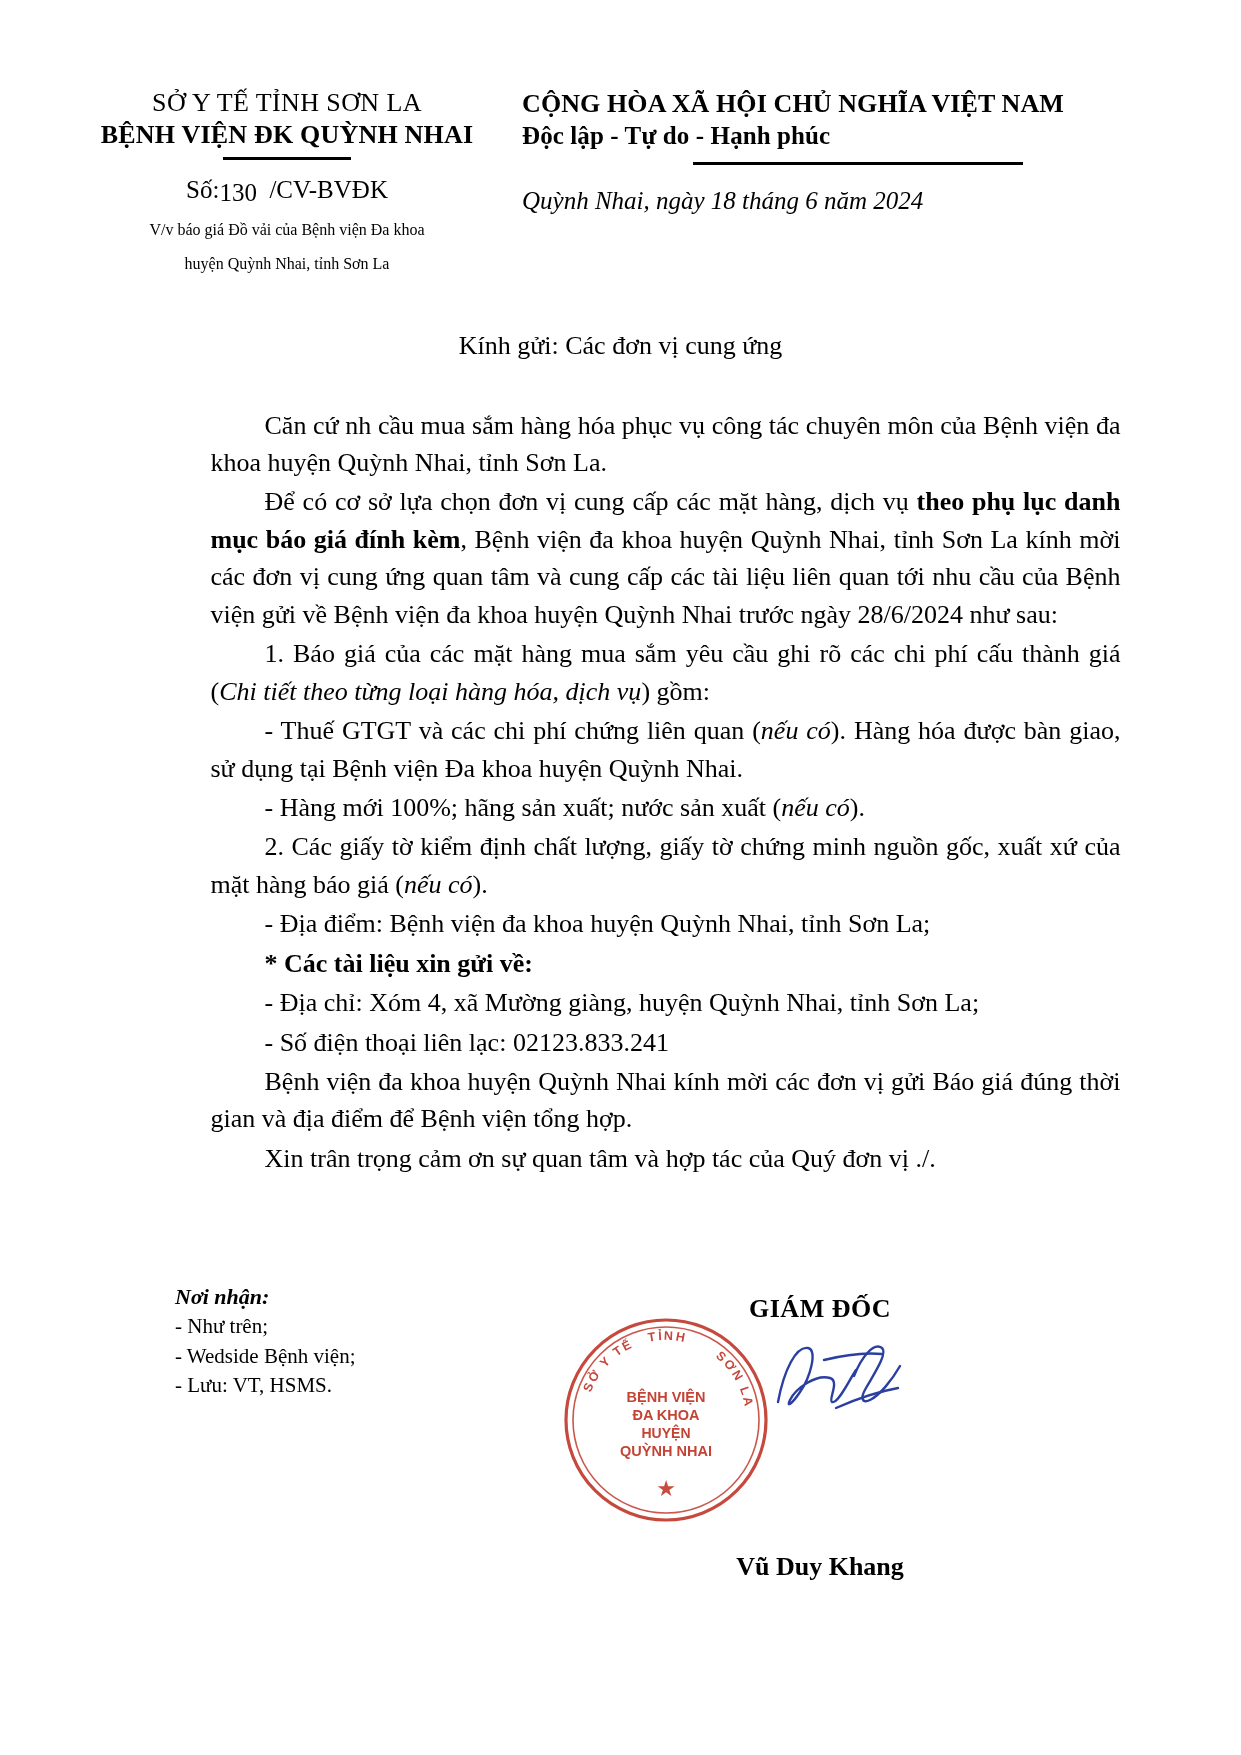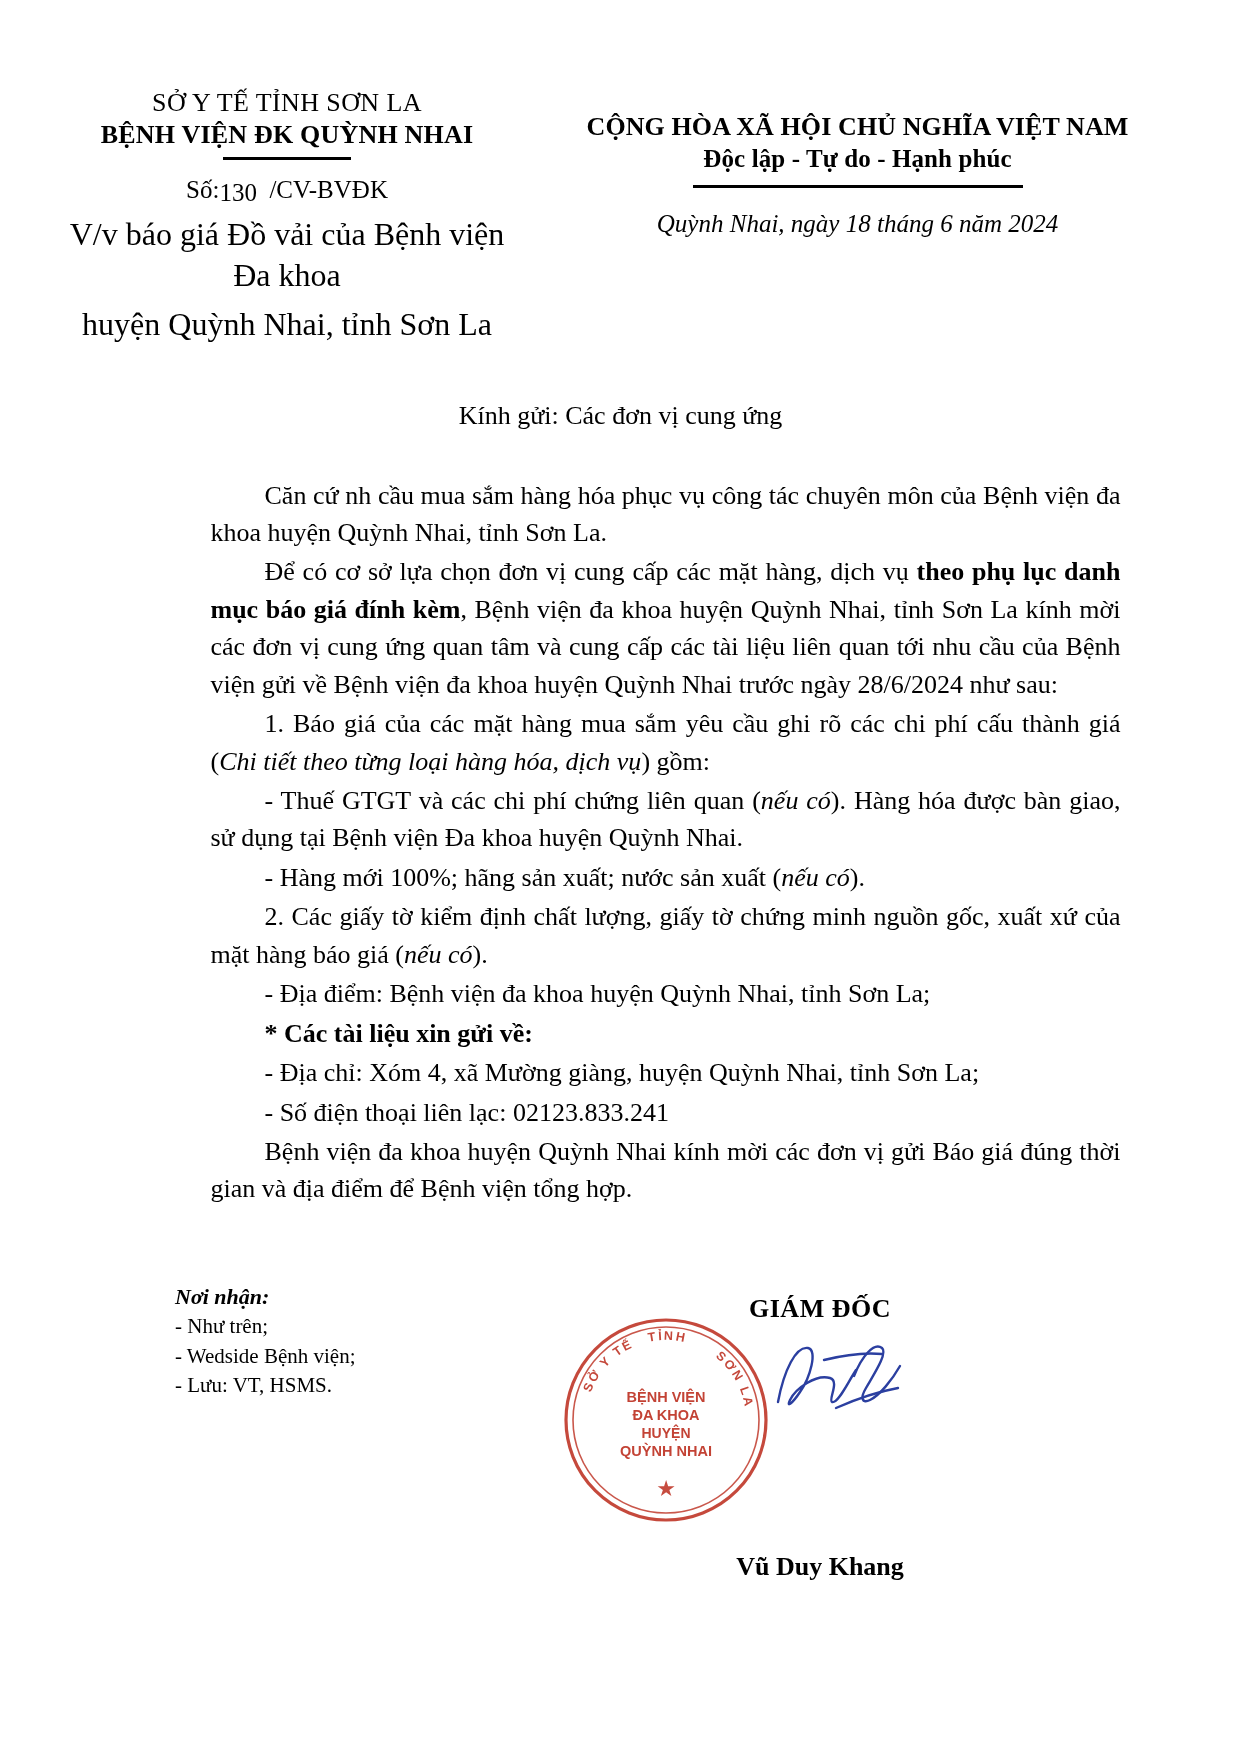--- a/index.html
+++ b/index.html
@@ -8,33 +8,33 @@
     font-family:"Liberation Serif", "DejaVu Serif", serif;
     color:#000;
     position:relative;
     overflow:hidden;
   }
   .page { position:relative; width:1241px; height:1694px; padding:0; }
 
   
   .header { display:flex; width:100%; padding-top:88px; }
   .hdr-left { width:470px; margin-left:52px; text-align:center; }
-  .hdr-right { flex:1; text-align:center; padding-right:48px;margin-top:23px; }
+  .hdr-right { flex:1; text-align:left; padding-right:48px; }
 
   .org-line1 { font-size:26px; letter-spacing:.4px; line-height:1.18; }
   .org-line2 { font-size:26px; font-weight:bold; letter-spacing:.2px; line-height:1.22; }
   .rule-left { width:128px; height:3px; background:#000; margin:7px auto 0 auto; }
   .rule-right { width:330px; height:3px; background:#000; margin:9px auto 0 auto; }
 
   .nation-line1 { font-size:26px; font-weight:bold; letter-spacing:.1px; line-height:1.2; }
   .nation-line2 { font-size:25px; font-weight:bold; letter-spacing:.1px; line-height:1.35; }
 
   .numline { font-size:25px; margin-top:14px; line-height:1.25; }
   .numline .num { position:relative; top:3px; letter-spacing:0px; }
-  .subject { font-size:32px; line-height:1.28; margin-top:8px; }
+  .subject { font-size:16px; line-height:1.28; margin-top:14px; }
 
   .place-date { font-size:25px; font-style:italic; margin-top:20px; line-height:1.3; }
 
   
   .kinhgui { text-align:center; font-size:26px; margin-top:56px; }
 
   
   .body-wrap { margin:0 auto; width:1000px; padding-left:90px; box-sizing:border-box; }
   p.para {
     font-size:26px;
@@ -111,20 +111,21 @@
     <p class="para"><span>- Hàng mới 100%; hãng sản xuất; nước sản xuất (</span><i>nếu có</i><span>).</span></p>
 
     <p class="para"><span>2. Các giấy tờ kiểm định chất lượng, giấy tờ chứng minh nguồn gốc, xuất xứ của mặt hàng báo giá (</span><i>nếu có</i><span>).</span></p>
 
     <p class="para">- Địa điểm: Bệnh viện đa khoa huyện Quỳnh Nhai, tỉnh Sơn La;</p>
 
     <p class="para"><b>* Các tài liệu xin gửi về:</b></p>
     <p class="para">- Địa chỉ: Xóm 4, xã Mường giàng, huyện Quỳnh Nhai, tỉnh Sơn La;</p>
     <p class="para">- Số điện thoại liên lạc: 02123.833.241</p>
     <p class="para">Bệnh viện đa khoa huyện Quỳnh Nhai kính mời các đơn vị gửi Báo giá đúng thời gian và địa điểm để Bệnh viện tổng hợp.</p>
+    <p class="para">Xin trân trọng cảm ơn sự quan tâm và hợp tác của Quý đơn vị ./.</p>
   </div>
 
   <div class="footer">
     <div class="footer-inner">
 
       <div class="recv">
         <div class="recv-title">Nơi nhận:</div>
         <div class="recv-item">- Như trên;</div>
         <div class="recv-item">- Wedside Bệnh viện;</div>
         <div class="recv-item">- Lưu: VT, HSMS.</div>

